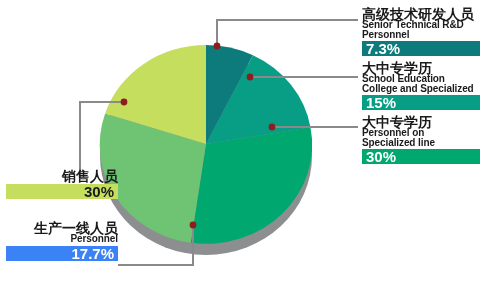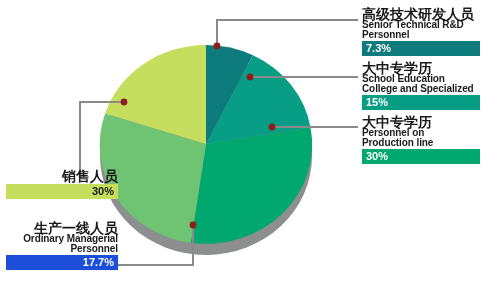--- a/index.html
+++ b/index.html
@@ -37,21 +37,21 @@
     font-family: "Liberation Sans", sans-serif;
     font-size: 10px;
     font-weight: 700;
     color: #1a1a1a;
     line-height: 9.5px;
     letter-spacing: -0.1px;
   }
   .pct-badge {
     margin-top: 2px;
     font-family: "Liberation Sans", sans-serif;
-    font-size: 11px;
+    font-size: 15px;
     font-weight: 700;
     color: #ffffff;
     padding: 2px 4px 2px 4px;
     line-height: 11px;
     box-sizing: border-box;
   }
   .align-left  { text-align: left; }
   .align-right { text-align: right; }
 
   
@@ -122,29 +122,28 @@
   <div class="label-block align-left" id="label-college">
     <div class="label-cn">大中专学历</div>
     <div class="label-en">School Education</div>
     <div class="label-en">College and Specialized</div>
     <div class="pct-badge" style="background:#089e86">15%</div>
   </div>
 
   <div class="label-block align-left" id="label-prodline">
     <div class="label-cn">大中专学历</div>
     <div class="label-en">Personnel on</div>
-    <div class="label-en">Production line</div>
+    <div class="label-en">Specialized line</div>
     <div class="pct-badge" style="background:#00a870">30%</div>
   </div>
 
   <div class="label-block align-right" id="label-sales">
     <div class="label-cn">销售人员</div>
     <div class="pct-badge" style="background:#c5de5e; color:#1a1a1a">30%</div>
   </div>
 
   <div class="label-block align-right" id="label-ordmgr">
     <div class="label-cn">生产一线人员</div>
-    <div class="label-en">Ordinary Managerial</div>
     <div class="label-en">Personnel</div>
-    <div class="pct-badge" style="background:#1d4ed8">17.7%</div>
+    <div class="pct-badge" style="background:#3b82f6">17.7%</div>
   </div>
 
 </div>
 
 </body></html>

